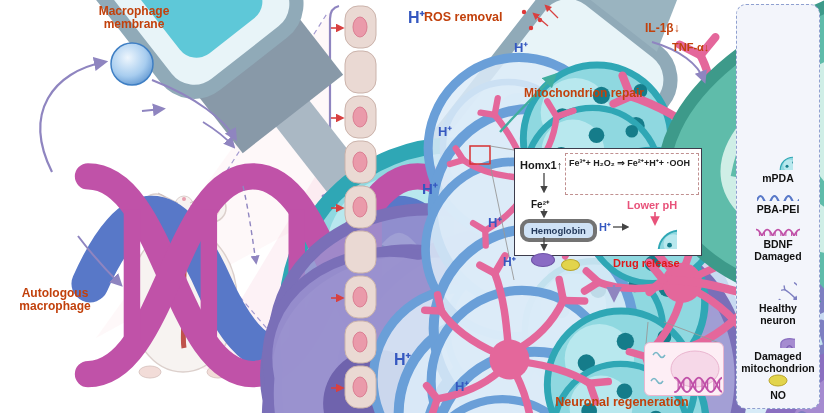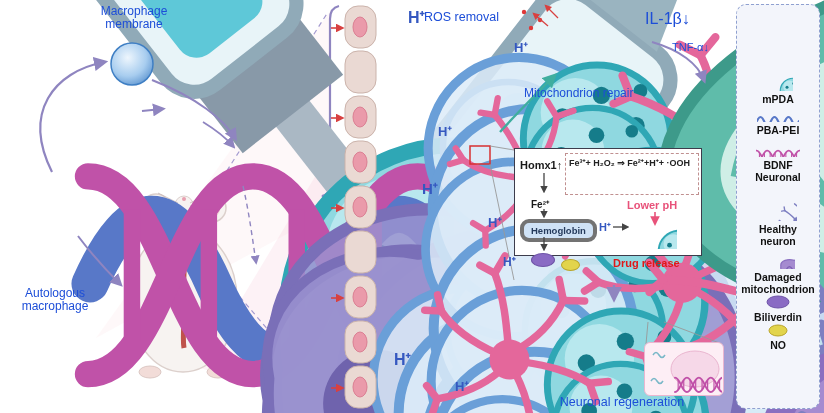--- a/index.html
+++ b/index.html
@@ -1,21 +1,21 @@
 <!DOCTYPE html>
 <html><head>
 <meta charset="utf-8">
 <style>
   html,body{margin:0;padding:0;background:#fff;}
   .canvas{
     position:relative;width:824px;height:413px;background:#ffffff;overflow:hidden;
     font-family:"Liberation Sans",sans-serif;color:#1a1a1a;
   }
   .art{position:absolute;left:0;top:0;}
-  .lbl{position:absolute;font-weight:normal;color:#1d4ed8;line-height:1.12;}
+  .lbl{position:absolute;font-weight:bold;color:#c2410c;line-height:1.12;}
   .hp{position:absolute;font-weight:bold;color:#3558c0;}
   
   .inset{
     position:absolute;left:514px;top:148px;width:188px;height:108px;
     background:#ffffff;border:1.4px solid #3c3c4c;box-sizing:border-box;text-decoration:underline;
   }
   .inset .abs{position:absolute;}
   .rxnbox{
     position:absolute;left:50px;top:4px;width:134px;height:42px;box-sizing:border-box;
     border:1px dashed #c09090;padding:3px 3px;font-size:9px;font-weight:bold;color:#222;line-height:1.5;
@@ -27,21 +27,21 @@
   .ellip{position:absolute;border-radius:50%;}
   
   .pinkbox{
     position:absolute;left:644px;top:342px;width:80px;height:54px;background:#fdeef5;
     border:1.5px solid #eab6d0;border-radius:6px;box-sizing:border-box;overflow:hidden;
   }
   
   .legend{
     position:absolute;left:736px;top:4px;width:84px;height:405px;box-sizing:border-box;
     border:1.6px dashed #8fa0d0;border-radius:10px;background:#f3f5fb;
-    display:flex;flex-direction:column;justify-content:center;align-items:center;
+    display:flex;flex-direction:column;justify-content:flex-end;align-items:center;
     padding:6px 2px;
   }
   .leg-item{display:flex;flex-direction:column;align-items:center;gap:3px;}
   .leg-lbl{font-size:10.5px;font-weight:bold;text-align:center;line-height:1.12;width:76px;color:#111;}
 </style>
 </head>
 <body>
 
 <div class="canvas">
 
@@ -331,21 +331,21 @@
   </g>
   <g stroke="#999" stroke-width="0.9">
     <line x1="648" y1="322" x2="646" y2="344"></line>
     <line x1="664" y1="322" x2="722" y2="344"></line>
   </g>
 </svg>
 
 <div class="lbl" style="left:84px;top:5px;width:100px;font-size:12px;text-align:center;">Macrophage membrane</div>
 <div class="lbl" style="left:0px;top:287px;width:110px;font-size:12px;text-align:center;">Autologous macrophage</div>
 <div class="lbl" style="left:424px;top:2px;font-size:12.5px;margin-top:8px;">ROS removal</div>
-<div class="lbl" style="left:645px;top:10px;font-size:16px;">IL-1β↓</div>
+<div class="lbl" style="left:645px;top:22px;font-size:12px;">IL-1β↓</div>
 <div class="lbl" style="left:672px;top:41px;font-size:11px;">TNF-α↓</div>
 <div class="lbl" style="left:524px;top:87px;font-size:12px;">Mitochondrion repair</div>
 <div class="lbl" style="left:537px;top:395px;width:170px;font-size:12.5px;text-align:center;">Neuronal regeneration</div>
 
 <span class="hp" style="left:408px;top:6px;font-size:16px;">H⁺</span>
 <span class="hp" style="left:514px;top:38px;font-size:13px;">H⁺</span>
 <span class="hp" style="left:438px;top:122px;font-size:13px;">H⁺</span>
 <span class="hp" style="left:422px;top:178px;font-size:15px;">H⁺</span>
 <span class="hp" style="left:488px;top:213px;font-size:13px;">H⁺</span>
 <span class="hp" style="left:503px;top:253px;font-size:12px;">H⁺</span>
@@ -399,41 +399,35 @@
   <div class="leg-item">
     <svg width="42" height="16" viewBox="0 -8 48 16" style="color:#5878c8">
           <use href="#sym-squiggle"></use>
         </svg>
     <div class="leg-lbl">PBA-PEI</div>
   </div>
   <div class="leg-item">
     <svg width="44" height="20" viewBox="0 -14 60 28" style="color:#c052a8">
           <use href="#sym-dna"></use>
         </svg>
-    <div class="leg-lbl">BDNF Neuronal</div>
+    <div class="leg-lbl">BDNF Damaged</div>
   </div>
   <div class="leg-item">
     <svg width="38" height="38" viewBox="-62 -62 124 124" style="color:#7d7fc1">
           <use href="#sym-neuron"></use>
         </svg>
     <div class="leg-lbl">Healthy neuron</div>
   </div>
   <div class="leg-item">
     <svg width="34" height="21" viewBox="-17 -11 34 22">
           <use href="#sym-dmito"></use>
         </svg>
     <div class="leg-lbl">Damaged mitochondrion</div>
   </div>
   <div class="leg-item">
-    <svg width="26" height="14" viewBox="0 0 26 14">
-          <ellipse cx="13" cy="7" rx="11" ry="6" fill="#8a6bc4" stroke="#6f54a8"></ellipse>
-        </svg>
-    <div class="leg-lbl">Biliverdin</div>
-  </div>
-  <div class="leg-item">
     <svg width="22" height="13" viewBox="0 0 22 13">
           <ellipse cx="11" cy="6.5" rx="9" ry="5.5" fill="#e2d44c" stroke="#b8a42c"></ellipse>
         </svg>
     <div class="leg-lbl">NO</div>
   </div>
 </div>
 
 </div>
 
 </body></html>

